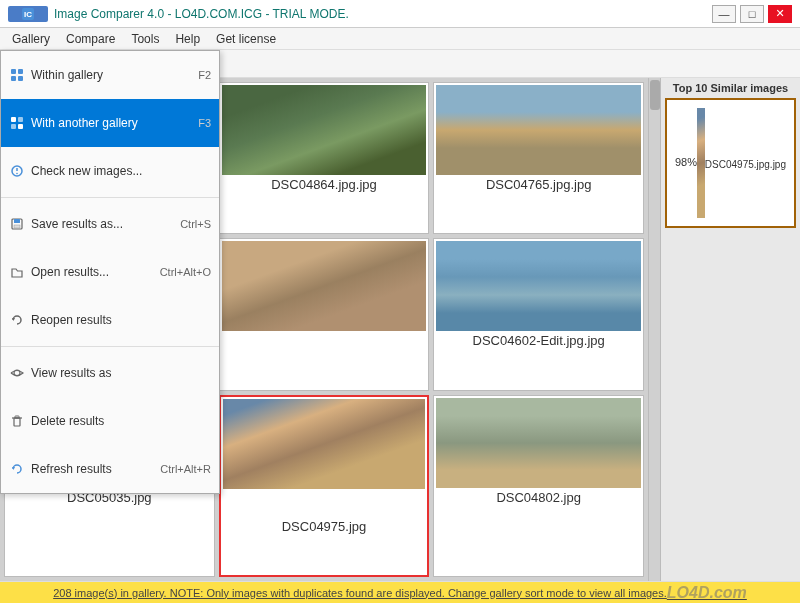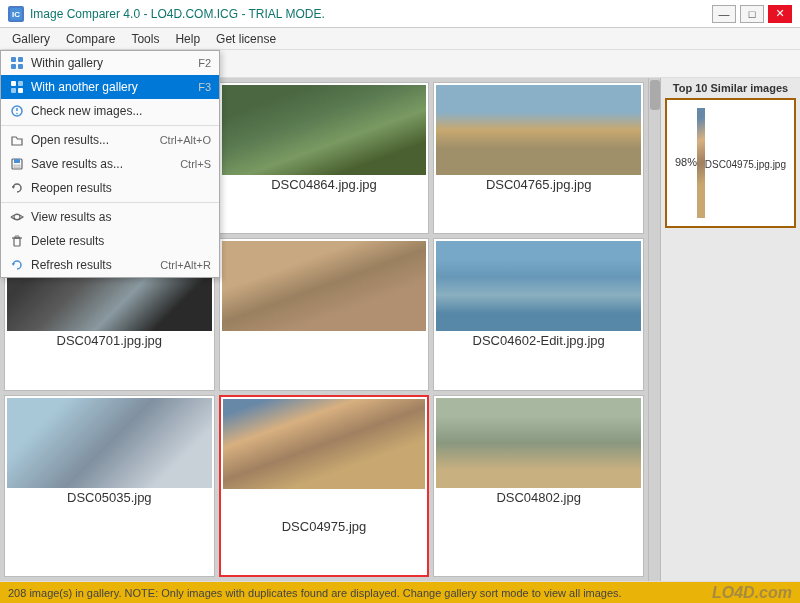--- a/index.html
+++ b/index.html
@@ -20,21 +20,21 @@
       justify-content: space-between;
       padding: 4px 8px;
       height: 28px;
     }
     .title-bar-left {
       display: flex;
       align-items: center;
       gap: 6px;
     }
     .title-icon {
-      width: 16px;
+      width: 40px;
       height: 16px;
       background: #4a7cc7;
       border-radius: 2px;
       display: flex; align-items: center; justify-content: center;
       color: white; font-size: 10px; font-weight: bold;
     }
     .title-text { font-size: 12px; color: #0f766e; }
     .title-controls { display: flex; gap: 4px; }
     .title-btn {
       width: 24px; height: 18px;
@@ -154,29 +154,30 @@
       color: #333;
       text-align: center;
       margin-top: 2px;
     }
     .scrollbar-area {
       width: 12px;
       background: #d0d0d0;
       border-left: 1px solid #bbb;
     }
     .status-bar {
-      background: #eab308;
+      background: #fde047;
       border-top: 1px solid #ddd;
       padding: 2px 8px;
       font-size: 11px;
       color: #444;
       height: 22px;
       display: flex;
       align-items: center;
-      justify-content: space-between;
+      justify-content: center;
+      text-decoration: underline;
     }
     .watermark {
       font-size: 16px;
       font-weight: bold;
       color: rgba(100,100,120,0.5);
       font-style: italic;
     }
     
     .dropdown-menu {
       position: absolute;
@@ -184,21 +185,21 @@
       left: 0;
       background: #fafafa;
       border: 1px solid #aaa;
       box-shadow: 2px 2px 6px rgba(0,0,0,0.2);
       z-index: 100;
       min-width: 220px;
     }
     .dropdown-item {
       display: flex;
       align-items: center;
-      padding: 4px 8px;
+      padding: 16px 8px;
       cursor: pointer;
       font-size: 12px;
       color: #333;
       gap: 6px;
     }
     .dropdown-item.highlighted { background: #0078d7; color: white; }
     .dropdown-item .shortcut {
       margin-left: auto;
       color: #666;
       font-size: 11px;
@@ -291,36 +292,36 @@
             <circle cx="7" cy="9.5" r="0.8" fill="#4a90d9"></circle>
           </svg>
       </span>
       <span>Check new images...</span>
       <span class="shortcut"></span>
     </div>
     <div class="dropdown-separator"></div>
     <div class="dropdown-item">
       <span class="item-icon">
         <svg width="14" height="14" viewBox="0 0 14 14">
-            <path d="M2 4h4l1.5 2H12v6H2z" fill="none" stroke="#666" stroke-width="1.2"></path>
-          </svg>
-      </span>
-      <span>Open results...</span>
-      <span class="shortcut">Ctrl+Alt+O</span>
-    </div>
-    <div class="dropdown-item">
-      <span class="item-icon">
-        <svg width="14" height="14" viewBox="0 0 14 14">
             <rect x="2" y="2" width="10" height="10" rx="1" fill="none" stroke="#666" stroke-width="1.2"></rect>
             <rect x="4" y="2" width="6" height="4" fill="#4a90d9" rx="0.5"></rect>
             <rect x="4" y="8" width="6" height="3" fill="#ddd" stroke="#999" stroke-width="0.5"></rect>
           </svg>
       </span>
       <span>Save results as...</span>
       <span class="shortcut">Ctrl+S</span>
+    </div>
+    <div class="dropdown-item">
+      <span class="item-icon">
+        <svg width="14" height="14" viewBox="0 0 14 14">
+            <path d="M2 4h4l1.5 2H12v6H2z" fill="none" stroke="#666" stroke-width="1.2"></path>
+          </svg>
+      </span>
+      <span>Open results...</span>
+      <span class="shortcut">Ctrl+Alt+O</span>
     </div>
     <div class="dropdown-item">
       <span class="item-icon">
         <svg width="14" height="14" viewBox="0 0 14 14">
             <path d="M3 7 A4 4 0 1 1 7 11" fill="none" stroke="#666" stroke-width="1.5"></path>
             <polygon points="2,5 5,5 3.5,8" fill="#666"></polygon>
           </svg>
       </span>
       <span>Reopen results</span>
       <span class="shortcut"></span>

